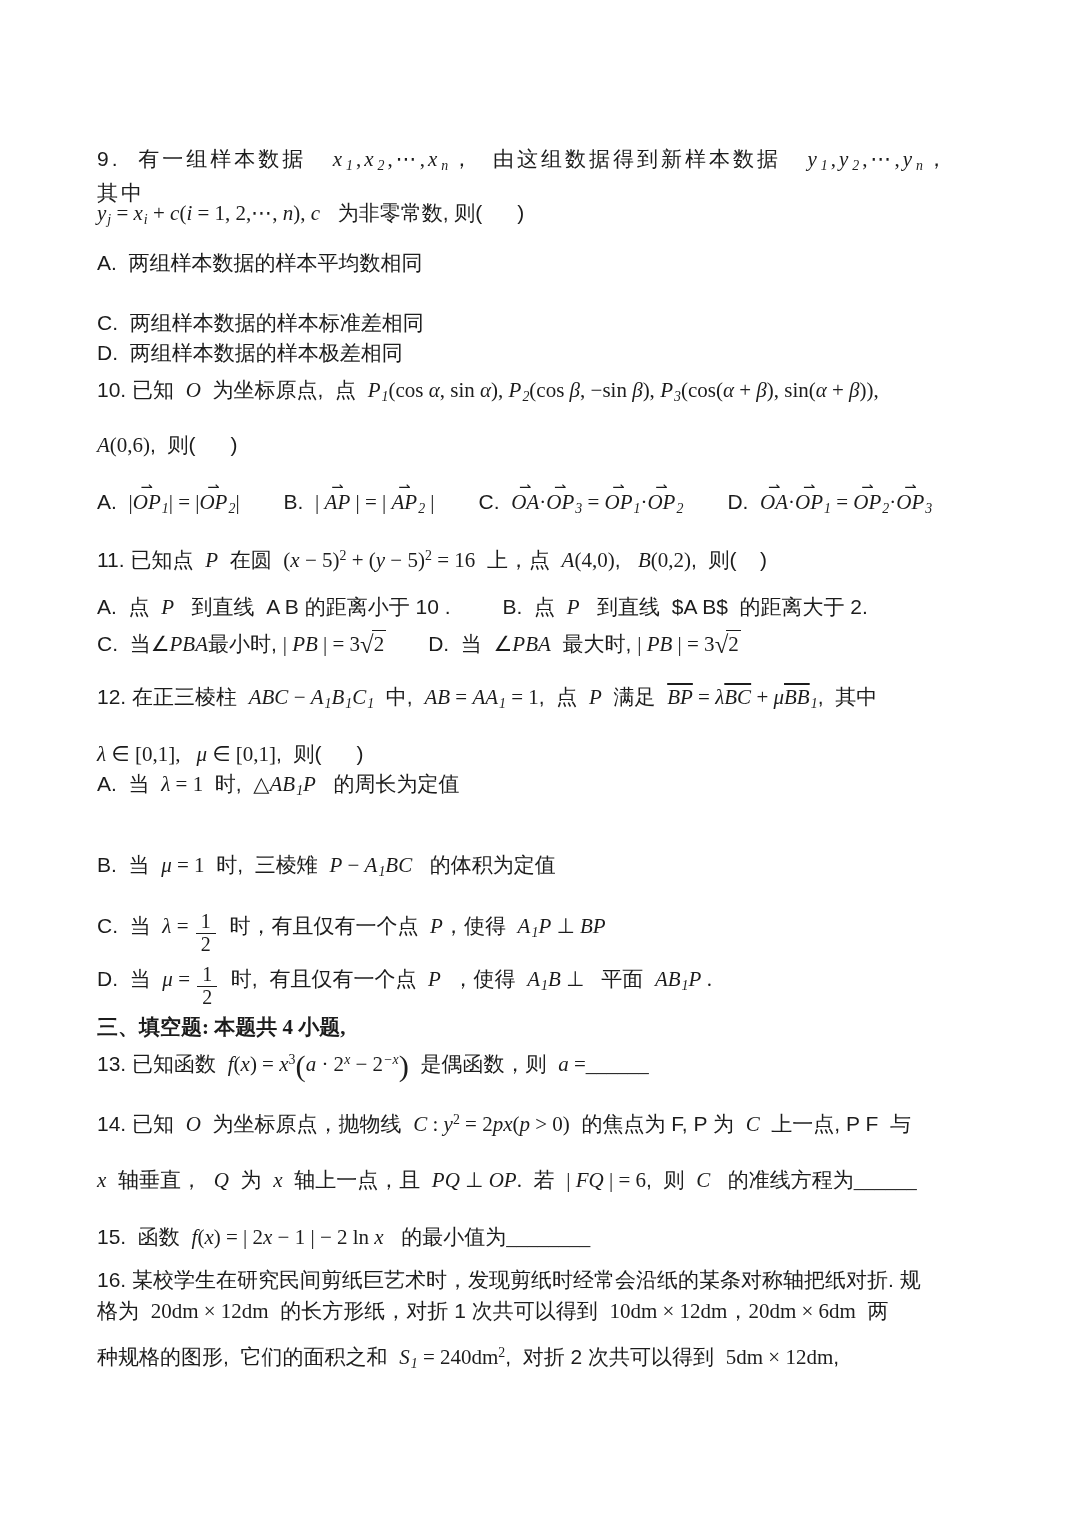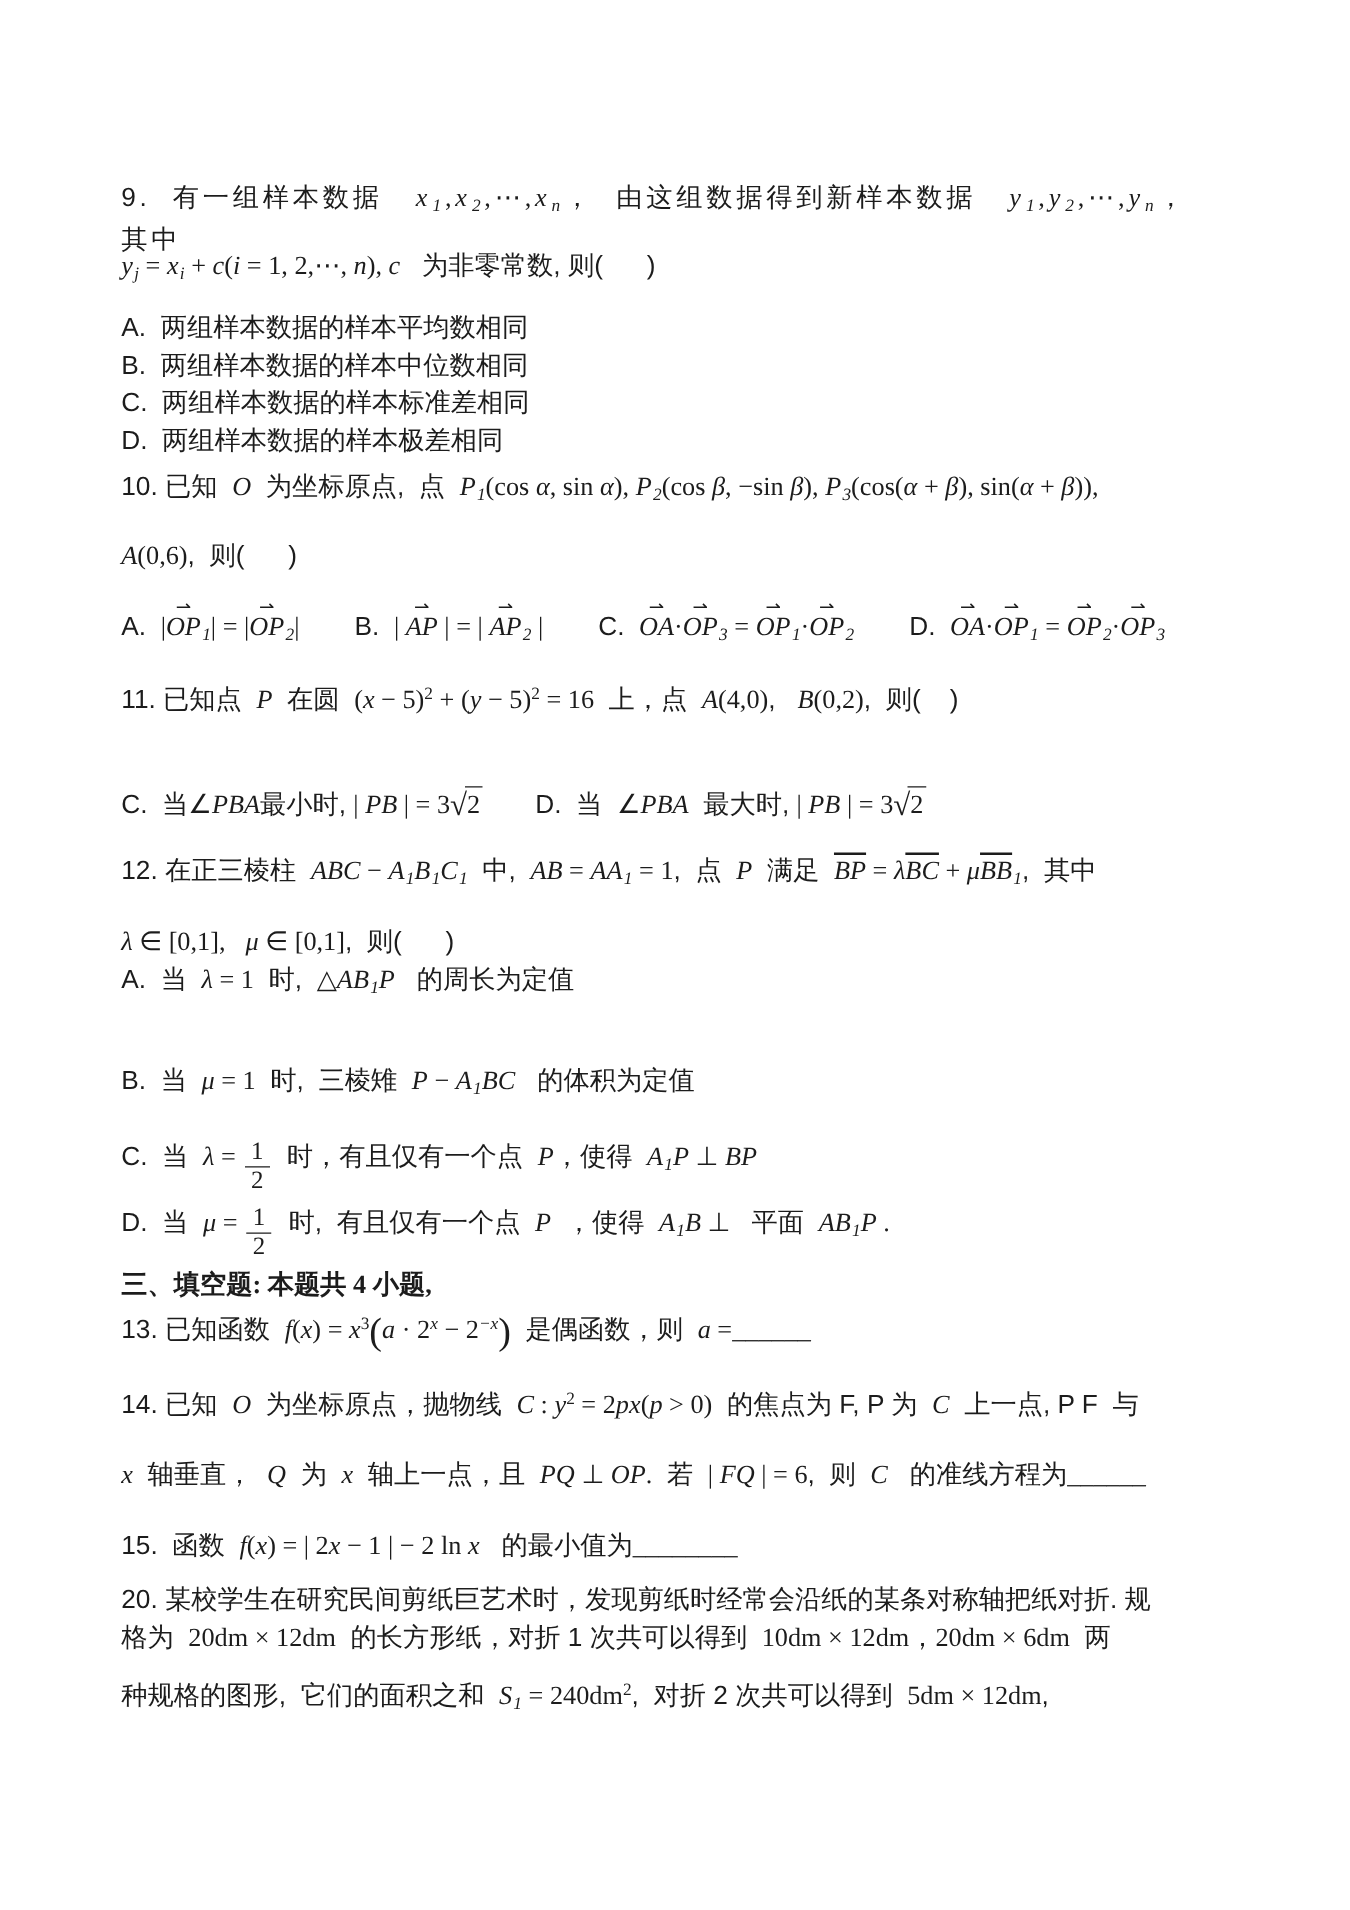--- a/index.html
+++ b/index.html
@@ -38,44 +38,44 @@
   .bigp{font-size:1.45em; line-height:0; vertical-align:-0.16em;}
 </style>
 </head>
 <body>
 
 <div id="page">
 
   <div class="line wide" style="top:143px">9.  有一组样本数据   <span class="mi">x</span><span class="mi sub2">1</span><span class="mr">,</span><span class="mi">x</span><span class="mi sub2">2</span><span class="mr">,⋯,</span><span class="mi">x</span><span class="mi sub2">n</span>，  由这组数据得到新样本数据   <span class="mi">y</span><span class="mi sub2">1</span><span class="mr">,</span><span class="mi">y</span><span class="mi sub2">2</span><span class="mr">,⋯,</span><span class="mi">y</span><span class="mi sub2">n</span>，  其中</div>
   <div class="line" style="top:197px"><span class="mi">y</span><span class="mi sub2">j</span><span class="mr"> = </span><span class="mi">x</span><span class="mi sub2">i</span><span class="mr"> + </span><span class="mi">c</span><span class="mr">(</span><span class="mi">i</span><span class="mr"> = 1, 2,⋯, </span><span class="mi">n</span><span class="mr">), </span><span class="mi">c</span>   为非零常数, 则(      )</div>
   <div class="line" style="top:247px">A.  两组样本数据的样本平均数相同</div>
-  <div class="line" style="top:277px">B.  两组样本数据的样本中位数相同</div>
   <div class="line" style="top:307px">C.  两组样本数据的样本标准差相同</div>
   <div class="line" style="top:337px">D.  两组样本数据的样本极差相同</div>
 
   <div class="line" style="top:374px">10. 已知  <span class="mi">O</span>  为坐标原点,  点  <span class="mi">P</span><span class="mi sub2">1</span><span class="mr">(cos </span><span class="mi">α</span><span class="mr">, sin </span><span class="mi">α</span><span class="mr">), </span><span class="mi">P</span><span class="mi sub2">2</span><span class="mr">(cos </span><span class="mi">β</span><span class="mr">, −sin </span><span class="mi">β</span><span class="mr">), </span><span class="mi">P</span><span class="mi sub2">3</span><span class="mr">(cos(</span><span class="mi">α</span><span class="mr"> + </span><span class="mi">β</span><span class="mr">), sin(</span><span class="mi">α</span><span class="mr"> + </span><span class="mi">β</span><span class="mr">)),</span></div>
   <div class="line" style="top:429px"><span class="mi">A</span><span class="mr">(0,6)</span>,  则(      )</div>
   <div class="line" style="top:486px">A.  <span class="mr">|</span><span class="vec">OP</span><span class="mi sub2">1</span><span class="mr">| = |</span><span class="vec">OP</span><span class="mi sub2">2</span><span class="mr">|</span><span class="gap" style="width: 44px;">&nbsp;</span>B.  <span class="mr">| </span><span class="vec">AP</span><span class="mr"> | = | </span><span class="vec">AP</span><span class="mi sub2">2</span><span class="mr"> |</span><span class="gap" style="width: 44px;">&nbsp;</span>C.  <span class="vec">OA</span><span class="mr">·</span><span class="vec">OP</span><span class="mi sub2">3</span><span class="mr"> = </span><span class="vec">OP</span><span class="mi sub2">1</span><span class="mr">·</span><span class="vec">OP</span><span class="mi sub2">2</span><span class="gap" style="width: 44px;">&nbsp;</span>D.  <span class="vec">OA</span><span class="mr">·</span><span class="vec">OP</span><span class="mi sub2">1</span><span class="mr"> = </span><span class="vec">OP</span><span class="mi sub2">2</span><span class="mr">·</span><span class="vec">OP</span><span class="mi sub2">3</span></div>
 
   <div class="line" style="top:544px">11. 已知点  <span class="mi">P</span>  在圆  <span class="mr">(</span><span class="mi">x</span><span class="mr"> − 5)</span><span class="mr sup2">2</span><span class="mr"> + (</span><span class="mi">y</span><span class="mr"> − 5)</span><span class="mr sup2">2</span><span class="mr"> = 16</span>  上，点  <span class="mi">A</span><span class="mr">(4,0)</span>,   <span class="mi">B</span><span class="mr">(0,2)</span>,  则(    )</div>
+  <div class="line" style="top:591px">A.  点  <span class="mi">P</span>   到直线  A B 的距离小于 10 .<span class="gap" style="width: 52px;">&nbsp;</span>B.  点  <span class="mi">P</span>   到直线  $A B$  的距离大于 2.</div>
   <div class="line" style="top:628px">C.  当<span class="mr">∠</span><span class="mi">PBA</span>最小时, <span class="mr">| </span><span class="mi">PB</span><span class="mr"> | = 3</span><span class="sqrt"><span class="rad">√</span><span class="arg">2</span></span><span class="gap" style="width: 42px;">&nbsp;</span>D.  当  <span class="mr">∠</span><span class="mi">PBA</span>  最大时, <span class="mr">| </span><span class="mi">PB</span><span class="mr"> | = 3</span><span class="sqrt"><span class="rad">√</span><span class="arg">2</span></span></div>
 
   <div class="line" style="top:681px">12. 在正三棱柱  <span class="mi">ABC</span><span class="mr"> − </span><span class="mi">A</span><span class="mi sub2">1</span><span class="mi">B</span><span class="mi sub2">1</span><span class="mi">C</span><span class="mi sub2">1</span>  中,  <span class="mi">AB</span><span class="mr"> = </span><span class="mi">AA</span><span class="mi sub2">1</span><span class="mr"> = 1</span>,  点  <span class="mi">P</span>  满足  <span class="bar">BP</span><span class="mr"> = </span><span class="mi">λ</span><span class="bar">BC</span><span class="mr"> + </span><span class="mi">μ</span><span class="bar">BB</span><span class="mi sub2">1</span>,  其中</div>
   <div class="line" style="top:738px"><span class="mi">λ</span><span class="mr"> ∈ [0,1],</span><span class="gap" style="width: 16px;">&nbsp;</span><span class="mi">μ</span><span class="mr"> ∈ [0,1]</span>,  则(      )</div>
   <div class="line" style="top:768px">A.  当  <span class="mi">λ</span><span class="mr"> = 1</span>  时,  <span class="mr">△</span><span class="mi">AB</span><span class="mi sub2">1</span><span class="mi">P</span>   的周长为定值</div>
   <div class="line" style="top:849px">B.  当  <span class="mi">μ</span><span class="mr"> = 1</span>  时,  三棱雉  <span class="mi">P</span><span class="mr"> − </span><span class="mi">A</span><span class="mi sub2">1</span><span class="mi">BC</span>   的体积为定值</div>
   <div class="line" style="top:910px">C.  当  <span class="mi">λ</span><span class="mr"> = </span><span class="frac"><span class="fn">1</span><span class="fd">2</span></span>  时，有且仅有一个点  <span class="mi">P</span>，使得  <span class="mi">A</span><span class="mi sub2">1</span><span class="mi">P</span><span class="mr"> ⊥ </span><span class="mi">BP</span></div>
   <div class="line" style="top:963px">D.  当  <span class="mi">μ</span><span class="mr"> = </span><span class="frac"><span class="fn">1</span><span class="fd">2</span></span>  时,  有且仅有一个点  <span class="mi">P</span>  ，使得  <span class="mi">A</span><span class="mi sub2">1</span><span class="mi">B</span><span class="mr"> ⊥ </span>  平面  <span class="mi">AB</span><span class="mi sub2">1</span><span class="mi">P</span><span class="mr"> .</span></div>
 
   <div class="line bold" style="top:1012px">三、填空题: 本题共 4 小题,</div>
 
   <div class="line" style="top:1048px">13. 已知函数  <span class="mi">f</span><span class="mr">(</span><span class="mi">x</span><span class="mr">) = </span><span class="mi">x</span><span class="mr sup2">3</span><span class="mr bigp">(</span><span class="mi">a</span><span class="mr"> · 2</span><span class="mi sup2">x</span><span class="mr"> − 2</span><span class="mi sup2">−x</span><span class="mr bigp">)</span>  是偶函数，则  <span class="mi">a</span><span class="mr"> =</span><span class="mr">______</span></div>
 
   <div class="line" style="top:1108px">14. 已知  <span class="mi">O</span>  为坐标原点，抛物线  <span class="mi">C</span><span class="mr"> : </span><span class="mi">y</span><span class="mr sup2">2</span><span class="mr"> = 2</span><span class="mi">px</span><span class="mr">(</span><span class="mi">p</span><span class="mr"> &gt; 0)</span>  的焦点为 F, P 为  <span class="mi">C</span>  上一点, P F  与</div>
   <div class="line" style="top:1164px"><span class="mi">x</span>  轴垂直，  <span class="mi">Q</span>  为  <span class="mi">x</span>  轴上一点，且  <span class="mi">PQ</span><span class="mr"> ⊥ </span><span class="mi">OP</span><span class="mr">.</span>  若  <span class="mr">| </span><span class="mi">FQ</span><span class="mr"> | = 6</span>,  则  <span class="mi">C</span>   的准线方程为<span class="mr">______</span></div>
 
   <div class="line" style="top:1221px">15.  函数  <span class="mi">f</span><span class="mr">(</span><span class="mi">x</span><span class="mr">) = | 2</span><span class="mi">x</span><span class="mr"> − 1 | − 2 ln </span><span class="mi">x</span>   的最小值为<span class="mr">________</span></div>
 
-  <div class="line" style="top:1264px">20. 某校学生在研究民间剪纸巨艺术时，发现剪纸时经常会沿纸的某条对称轴把纸对折. 规</div>
+  <div class="line" style="top:1264px">16. 某校学生在研究民间剪纸巨艺术时，发现剪纸时经常会沿纸的某条对称轴把纸对折. 规</div>
   <div class="line" style="top:1295px">格为  <span class="mr">20dm × 12dm</span>  的长方形纸，对折 1 次共可以得到  <span class="mr">10dm × 12dm</span>，<span class="mr">20dm × 6dm</span>  两</div>
   <div class="line" style="top:1341px">种规格的图形,  它们的面积之和  <span class="mi">S</span><span class="mi sub2">1</span><span class="mr"> = 240dm</span><span class="mr sup2">2</span>,  对折 2 次共可以得到  <span class="mr">5dm × 12dm</span>,</div>
 
 </div>
 
 </body></html>

